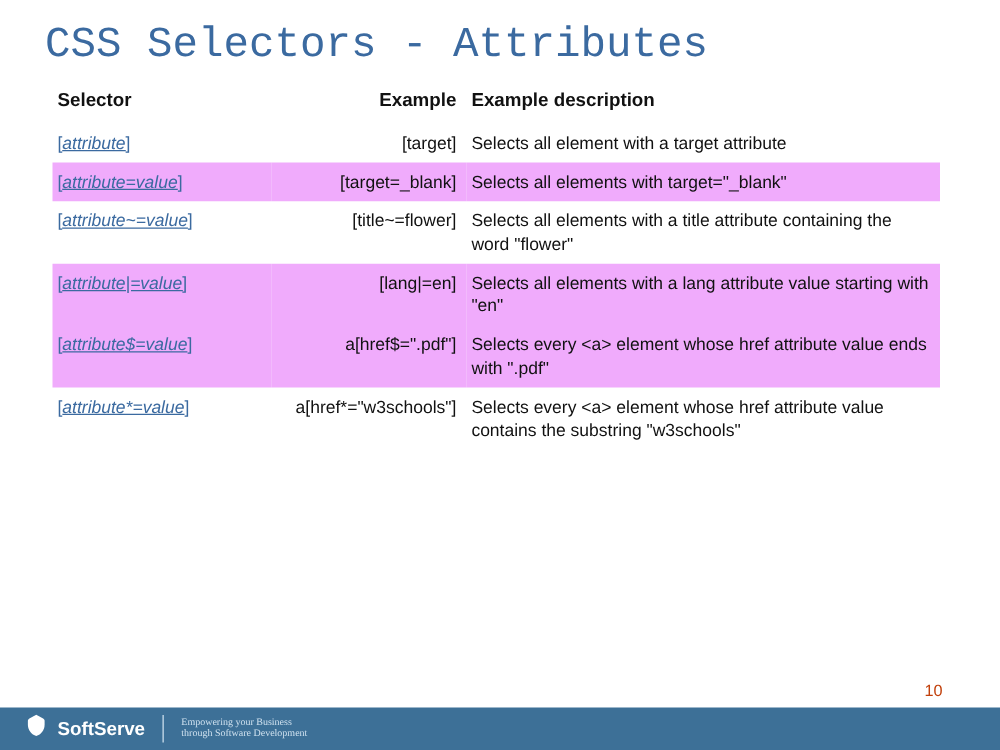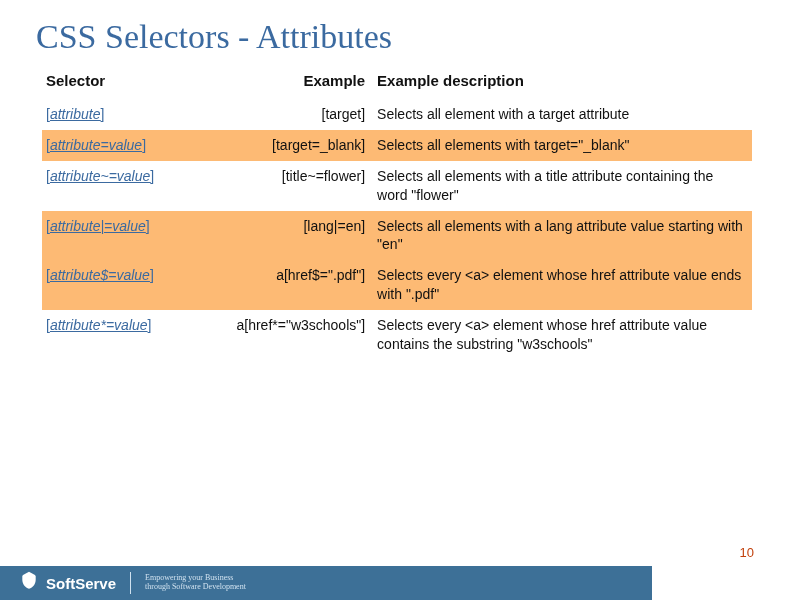--- a/index.html
+++ b/index.html
@@ -15,21 +15,21 @@
     width: 800px;
     height: 600px;
     position: relative;
     box-sizing: border-box;
   }
   .title {
     padding: 18px 0 10px 36px;
     font-size: 34px;
     font-weight: 400;
     color: #3b6aa0;
-    font-family: Liberation Serif, serif;
+    font-family: Liberation Mono, monospace;
   }
   table {
     border-collapse: collapse;
     width: 710px;
     margin-left: 42px;
     font-size: 14px;
   }
   th {
     text-align: left;
     font-weight: bold;
@@ -38,37 +38,37 @@
     font-size: 15px;
   }
   td {
     padding: 6px 8px 6px 4px;
     vertical-align: top;
     color: #111;
     font-size: 14px;
     line-height: 1.35;
   }
   tr.shade td {
-    background: #fdba74;
+    background: #f0abfc;
   }
   .col-sel { width: 170px; word-break: break-all; }
   .col-ex  { width: 150px; word-break: break-all; text-align: right; }
   .col-desc{ width: 380px; }
   a.attrlink {
     color: #3b6aa0;
     text-decoration: underline;
     font-style: italic;
     word-break: break-all;
   }
   .bracket { color: #3b6aa0; text-decoration: underline; }
   .footer {
     position: absolute;
     left: 0;
     bottom: 0;
-    width: 652px;
+    width: 800px;
     height: 34px;
     background: #3d7097;
     display: flex;
     align-items: center;
   }
   .footer .logo {
     display: flex;
     align-items: center;
     margin-left: 18px;
     color: #fff;

